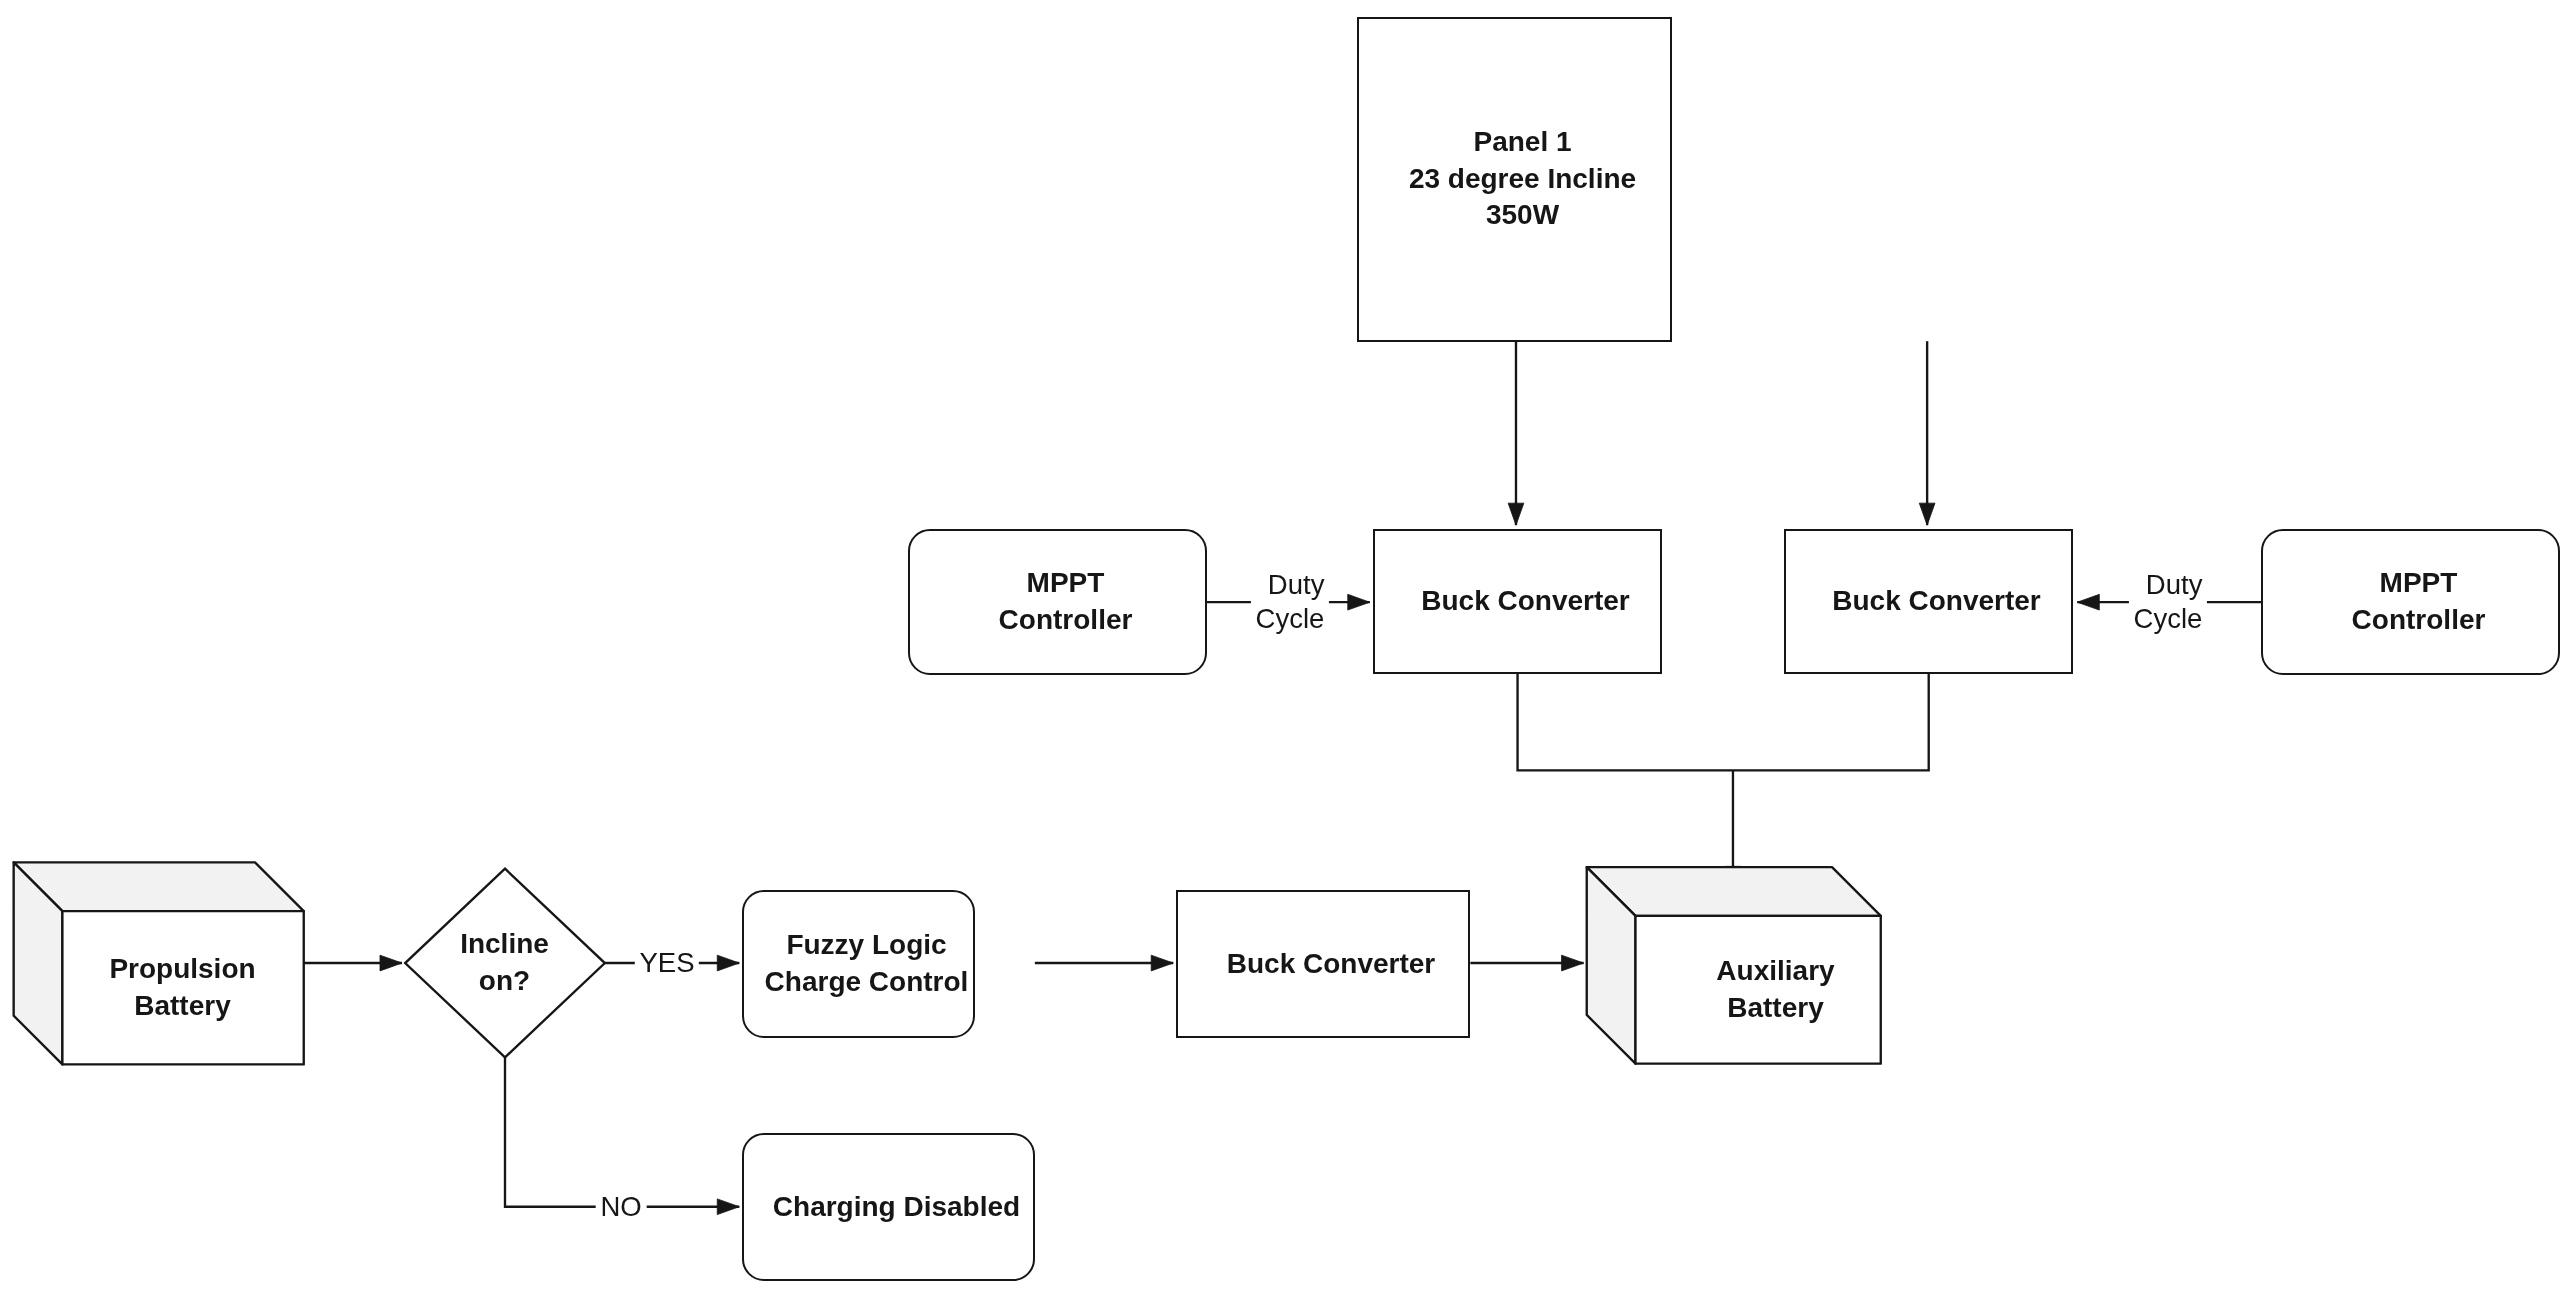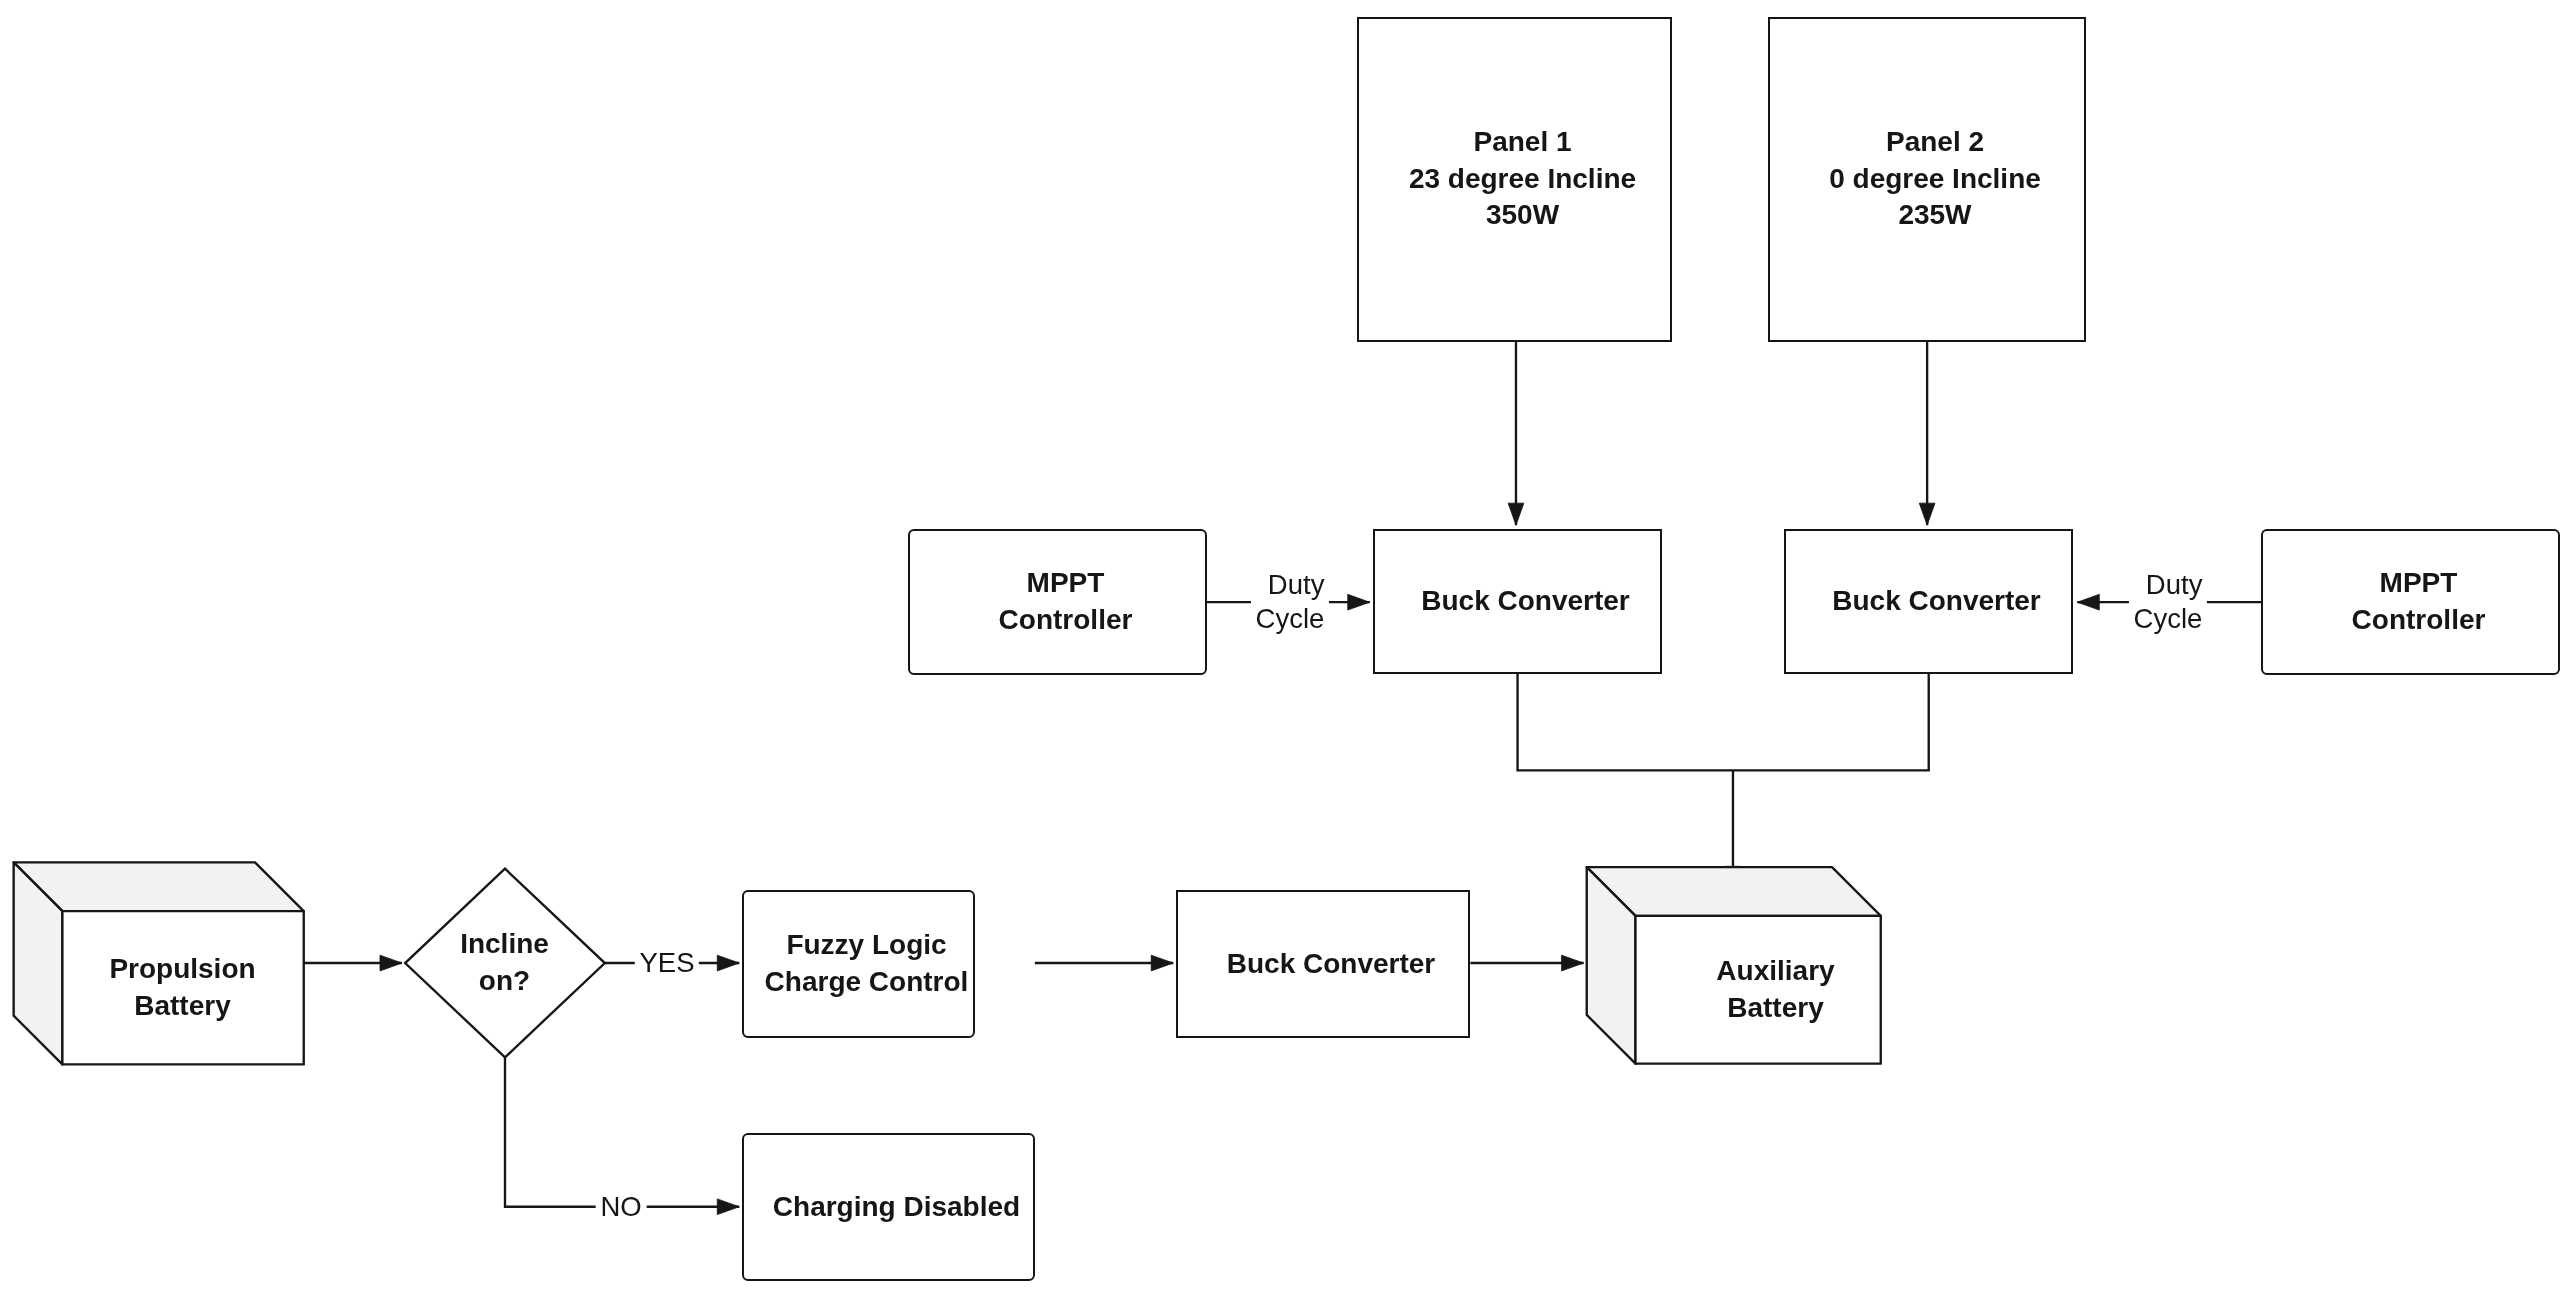--- a/index.html
+++ b/index.html
@@ -27,21 +27,21 @@
     position:absolute;
     display:flex;align-items:center;justify-content:center;
     text-align:center;
     background:var(--node-fill);
     border:2.4px solid var(--stroke);
     font-weight:700;font-size:28px;line-height:1.32;
     color:var(--stroke);
     white-space:pre-line;
     padding-left:16px;
   }
-  .rounded{border-radius:6px;}
+  .rounded{border-radius:22px;}
   .shape-label{
     position:absolute;
     display:flex;align-items:center;justify-content:center;
     text-align:center;
     background:transparent;border:none;
     font-weight:700;font-size:28px;line-height:1.32;
     color:var(--stroke);
     white-space:pre-line;
   }
   .edge-label{
@@ -95,25 +95,20 @@
       <rect class="face-front" x="2080" y="1165" width="312" height="188"></rect>
     </g>
   </svg>
 
   <div class="node" style="left:1357px;top:16.5px;width:315px;height:325px">
     <span>Panel 1
 23 degree Incline
 350W</span>
   </div>
 
-  <div class="node" style="left:1768px;top:16.5px;width:318px;height:325px">
-    <span>Panel 2
-0 degree Incline
-235W</span>
-  </div>
 
   <div class="node rounded" style="left:908px;top:529px;width:299px;height:146px">
     <span>MPPT
 Controller</span>
   </div>
 
   <div class="node" style="left:1373px;top:529px;width:289px;height:145px">
     <span>Buck Converter</span>
   </div>
 

